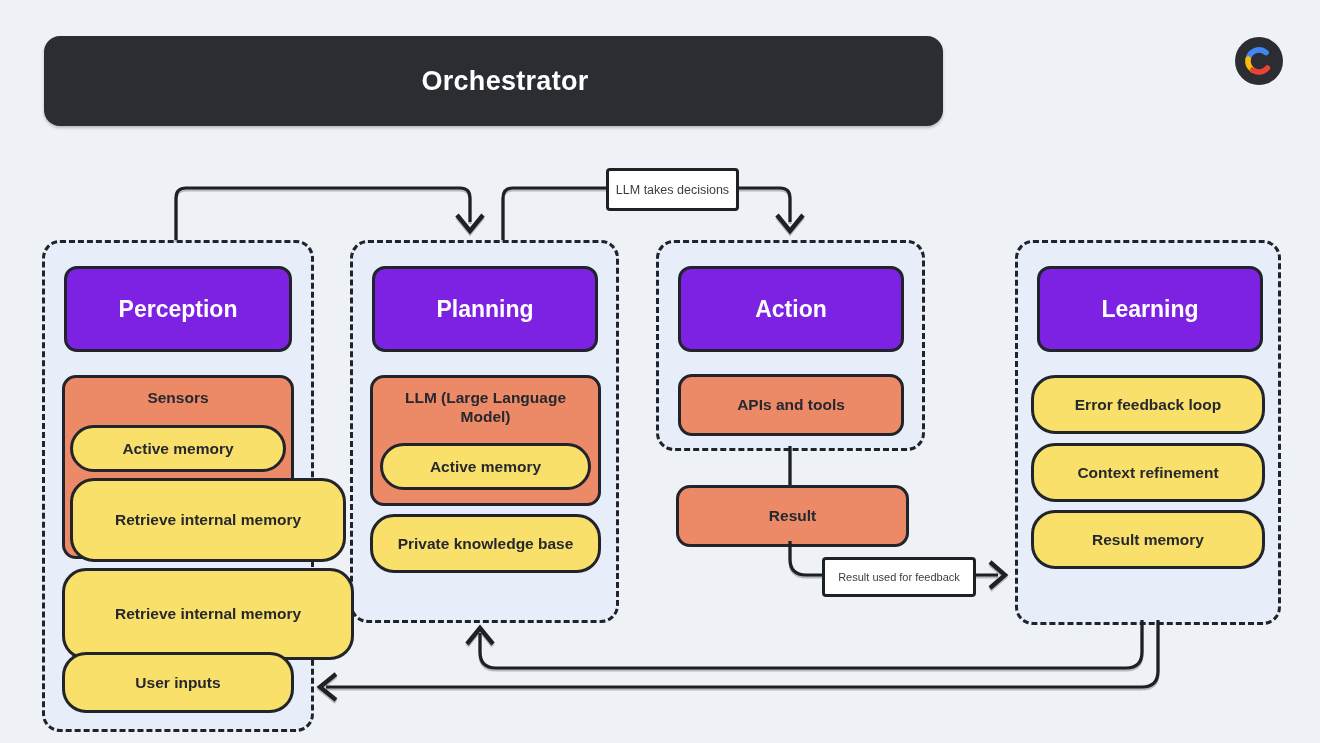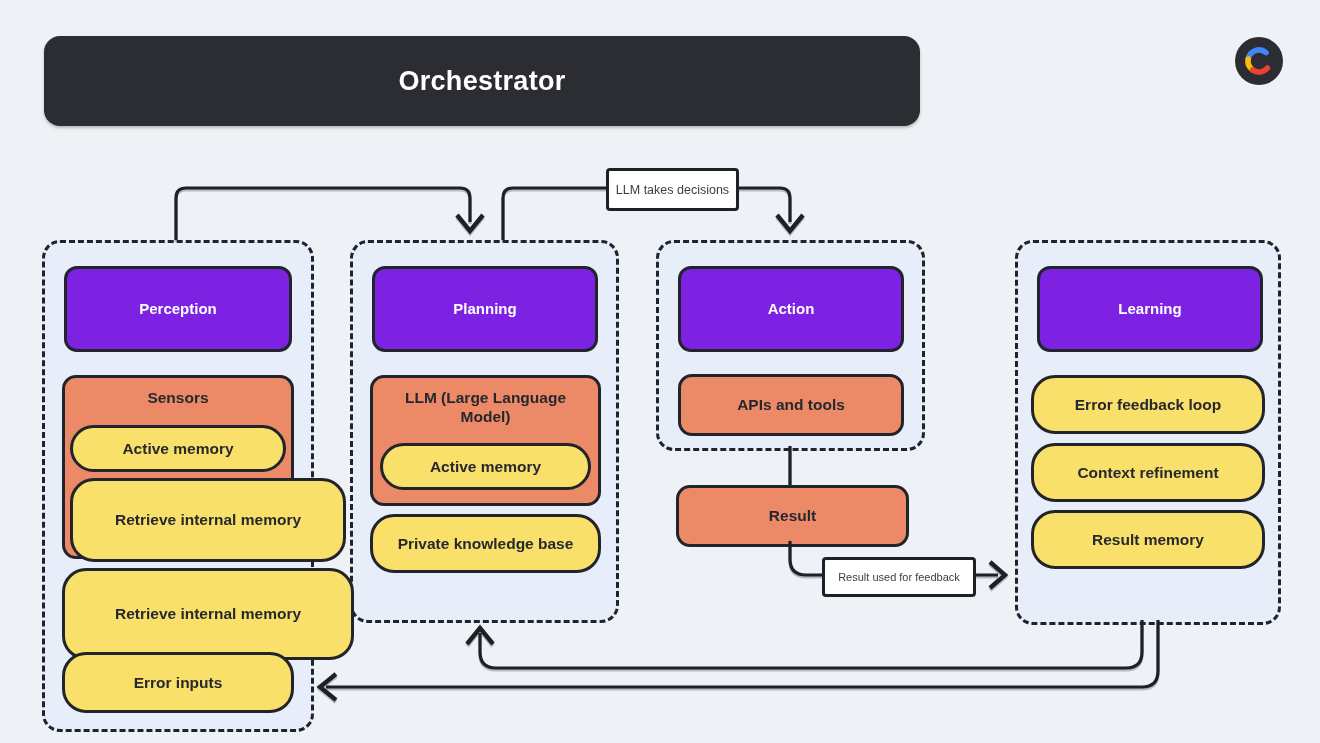--- a/index.html
+++ b/index.html
@@ -1,33 +1,33 @@
 <!DOCTYPE html>
 <html><head>
 <meta charset="utf-8">
 <style>
   html,body{margin:0;padding:0;background:#eef1f5;font-family:"Liberation Sans",sans-serif;}
   .canvas{position:relative;width:1320px;height:743px;background:#eef1f5;overflow:hidden;}
 
   
   .orchestrator{position:absolute;left:44px;top:36px;width:876px;height:90px;
     background:#2b2d33;border-radius:16px;display:flex;align-items:center;justify-content:center;
-    color:#fff;font-size:27px;font-weight:700;letter-spacing:.3px;box-shadow:0 2px 3px rgba(20,22,28,.25);}
+    color:#fff;font-size:27px;font-weight:700;letter-spacing:.3px;box-shadow:0 2px 3px rgba(20,22,28,.25);padding-left:23px;}
   .logo{position:absolute;left:1234px;top:36px;width:50px;height:50px;}
 
   
   .container{position:absolute;background:#e7eefa;border:3px dashed #20232a;border-radius:18px;z-index:1;}
   .c-perception{left:42px;top:240px;width:266px;height:486px;}
   .c-planning{left:350px;top:240px;width:263px;height:377px;}
   .c-action{left:656px;top:240px;width:263px;height:205px;}
   .c-learning{left:1015px;top:240px;width:260px;height:379px;}
 
   .node{position:absolute;display:flex;align-items:center;justify-content:center;text-align:center;
     border:3px solid #21242b;color:#26282e;font-weight:700;font-size:15.5px;line-height:1.25;z-index:2;}
-  .purple{background:#7d22e3;color:#fff;font-size:15px;border-radius:13px;}
+  .purple{background:#7d22e3;color:#fff;font-size:23px;border-radius:13px;}
   .orange{background:#ec8a68;border-radius:14px;}
   .yellow{background:#f9e06a;border-radius:24px;}
   .group{flex-direction:column;justify-content:flex-start;}
   .group-title{margin-top:0;padding:10px 24px 0 24px;}
   .wrap{padding:8px 30px;}
 
   
   .result{left:676px;top:485px;width:227px;height:56px;}
 
   
@@ -72,21 +72,21 @@
   <div class="node yellow" style="left:70px;top:425px;width:210px;height:41px;z-index:3;">
     <span>Active memory</span>
   </div>
   <div class="node yellow wrap" style="left:70px;top:478px;width:210px;height:62px;z-index:3;">
     <span>Retrieve internal memory</span>
   </div>
   <div class="node yellow wrap" style="left:62px;top:568px;width:226px;height:70px;">
     <span>Retrieve internal memory</span>
   </div>
   <div class="node yellow" style="left:62px;top:652px;width:226px;height:55px;">
-    <span>Error inputs</span>
+    <span>User inputs</span>
   </div>
 
   <div class="node orange group" style="left:370px;top:375px;width:225px;height:125px;">
     <div class="group-title">LLM (Large Language Model)</div>
   </div>
   <div class="node purple" style="left:372px;top:266px;width:220px;height:80px;">
     <span>Planning</span>
   </div>
   <div class="node yellow" style="left:380px;top:443px;width:205px;height:41px;z-index:3;">
     <span>Active memory</span>

